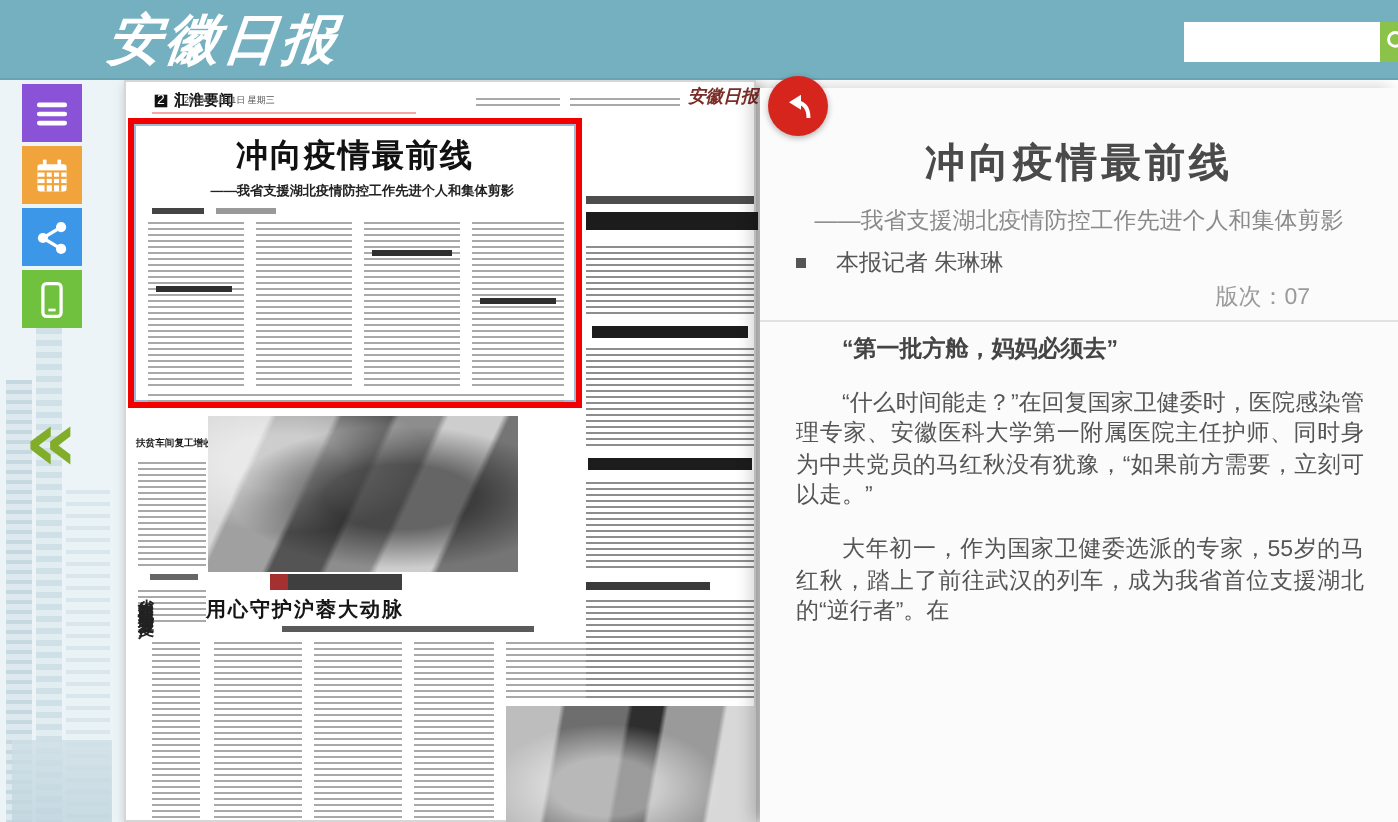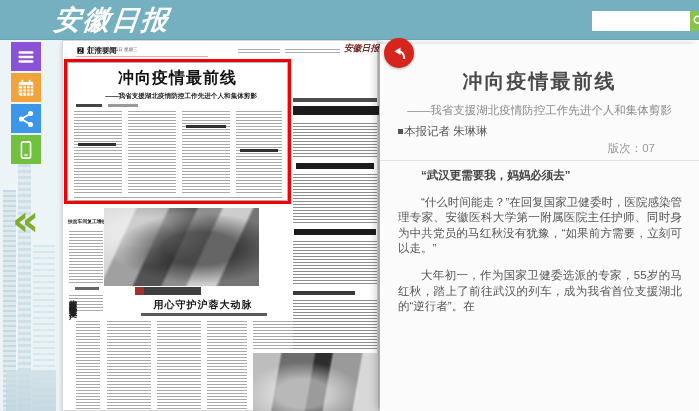--- a/index.html
+++ b/index.html
@@ -87,21 +87,21 @@
   .lcol  { left:6px; top:190px; width:34px; height:52px; }
   .lby   { position:absolute; left:12px; top:246px; width:24px; height:3px; background:#666; }
   .lcol2 { left:6px; top:254px; width:34px; height:18px; }
   .photo1 { position:absolute; left:41px; top:167px; width:155px; height:78px;
     background:linear-gradient(115deg,#d8d8d8 0 16%,#a0a0a0 18% 33%,#545454 35% 48%,#8d8d8d 50% 61%,#cdcdcd 63% 77%,#757575 79% 100%); }
   .photo1::after { content:""; position:absolute; inset:0;
     background:radial-gradient(ellipse at 62% 52%, rgba(15,15,15,.55) 0 28%, transparent 62%),
                radial-gradient(ellipse at 25% 30%, rgba(250,250,250,.5) 0 18%, transparent 45%); }
   .tag { position:absolute; left:72px; top:246px; width:66px; height:8px; background:#3f3f3f; }
   .tag::before { content:""; position:absolute; left:0; top:0; width:9px; height:8px; background:#a53030; }
-  .fhead { position:absolute; left:40px; top:257px; width:200px; text-align:center;
+  .fhead { position:absolute; left:40px; top:257px; width:200px; 
     font-size:10px; font-weight:bold; color:#151515; letter-spacing:1px; }
   .fsub { position:absolute; left:78px; top:272px; width:126px; height:3px; background:#5a5a5a; }
   .vhead { position:absolute; left:3px; top:252px; height:120px; writing-mode:vertical-rl;
     font-size:8px; font-weight:bold; color:#222; letter-spacing:1px; }
   .ca { left:13px; top:280px; width:24px; height:89px; }
   .cb { left:44px; top:280px; width:44px; height:89px; }
   .cc { left:94px; top:280px; width:44px; height:89px; }
   .cd { left:144px; top:280px; width:40px; height:89px; }
   .ce { left:190px; top:280px; width:120px; height:28px; }
   .photo2 { position:absolute; left:190px; top:312px; width:125px; height:58px;
@@ -124,21 +124,21 @@
     background:#fbfbfb; z-index:4; box-shadow:-4px 0 8px rgba(0,0,0,.2); }
   .back { position:absolute; left:384px; top:38px; width:30px; height:30px;
     border-radius:50%; background:#d6251d; z-index:7; cursor:pointer;
     display:flex; align-items:center; justify-content:center;
     box-shadow:0 1px 3px rgba(0,0,0,.3); }
   .ptitle { position:absolute; left:0; top:24px; width:100%; text-align:center;
     font-size:20px; font-weight:bold; color:#4a4a4a; letter-spacing:2px; }
   .psubtitle { position:absolute; left:0; top:59px; width:100%; text-align:center;
     font-size:11.5px; color:#8a8a8a; }
   .pbyline { position:absolute; left:18px; top:80px; font-size:11.5px; color:#555;
-    display:flex; align-items:center; gap:1px; }
+    display:flex; align-items:center; gap:15px; }
   .sq { width:5px; height:5px; background:#555; display:inline-block; }
   .pmeta { position:absolute; left:18px; top:97px; width:260px; font-size:11.5px; color:#9a9a9a; }
   .pedition { position:absolute; right:44px; top:97px; font-size:11.5px; color:#9a9a9a; }
   .pdivider { position:absolute; left:0; top:116px; width:100%; border-top:1px solid #e2e2e2; }
   .pbody { position:absolute; left:18px; top:124px; width:284px; height:243px;
     overflow:hidden; font-size:11.5px; line-height:15.6px; color:#555;
     text-align:justify; }
   .pbody p { text-indent:2em; margin:0 0 11px; }
   .pbody p.subhead { color:#444; font-weight:bold; }
 </style>
@@ -267,21 +267,21 @@
   <div class="panel">
     <div class="ptitle">冲向疫情最前线</div>
     <div class="psubtitle">——我省支援湖北疫情防控工作先进个人和集体剪影</div>
     <div class="pbyline">
       <span class="sq"></span>
       <span>本报记者 朱琳琳</span>
     </div>
     <div class="pedition">版次：07</div>
     <div class="pdivider"></div>
     <div class="pbody">
-      <p class="subhead">“武汉更需要我，妈妈必须去”</p>
+      <p class="subhead">“第一批方舱，妈妈必须去”</p>
       <p>“什么时间能走？”在回复国家卫健委时，医院感染管理专家、安徽医科大学第一附属医院主任护师、同时身为中共党员的马红秋没有犹豫，“如果前方需要，立刻可以走。”</p>
       <p>大年初一，作为国家卫健委选派的专家，55岁的马红秋，踏上了前往武汉的列车，成为我省首位支援湖北的“逆行者”。在</p>
     </div>
   </div>
 
   <div class="back">
     <svg width="18" height="18" viewBox="0 0 24 24">
       <path d="M19 20 C19 12.5 15.5 9.5 10 9.5" fill="none" stroke="#fff" stroke-width="2.6"></path>
       <path d="M14 4.5 L6 9.5 L14 14.5 Z" fill="#fff"></path>
     </svg>

